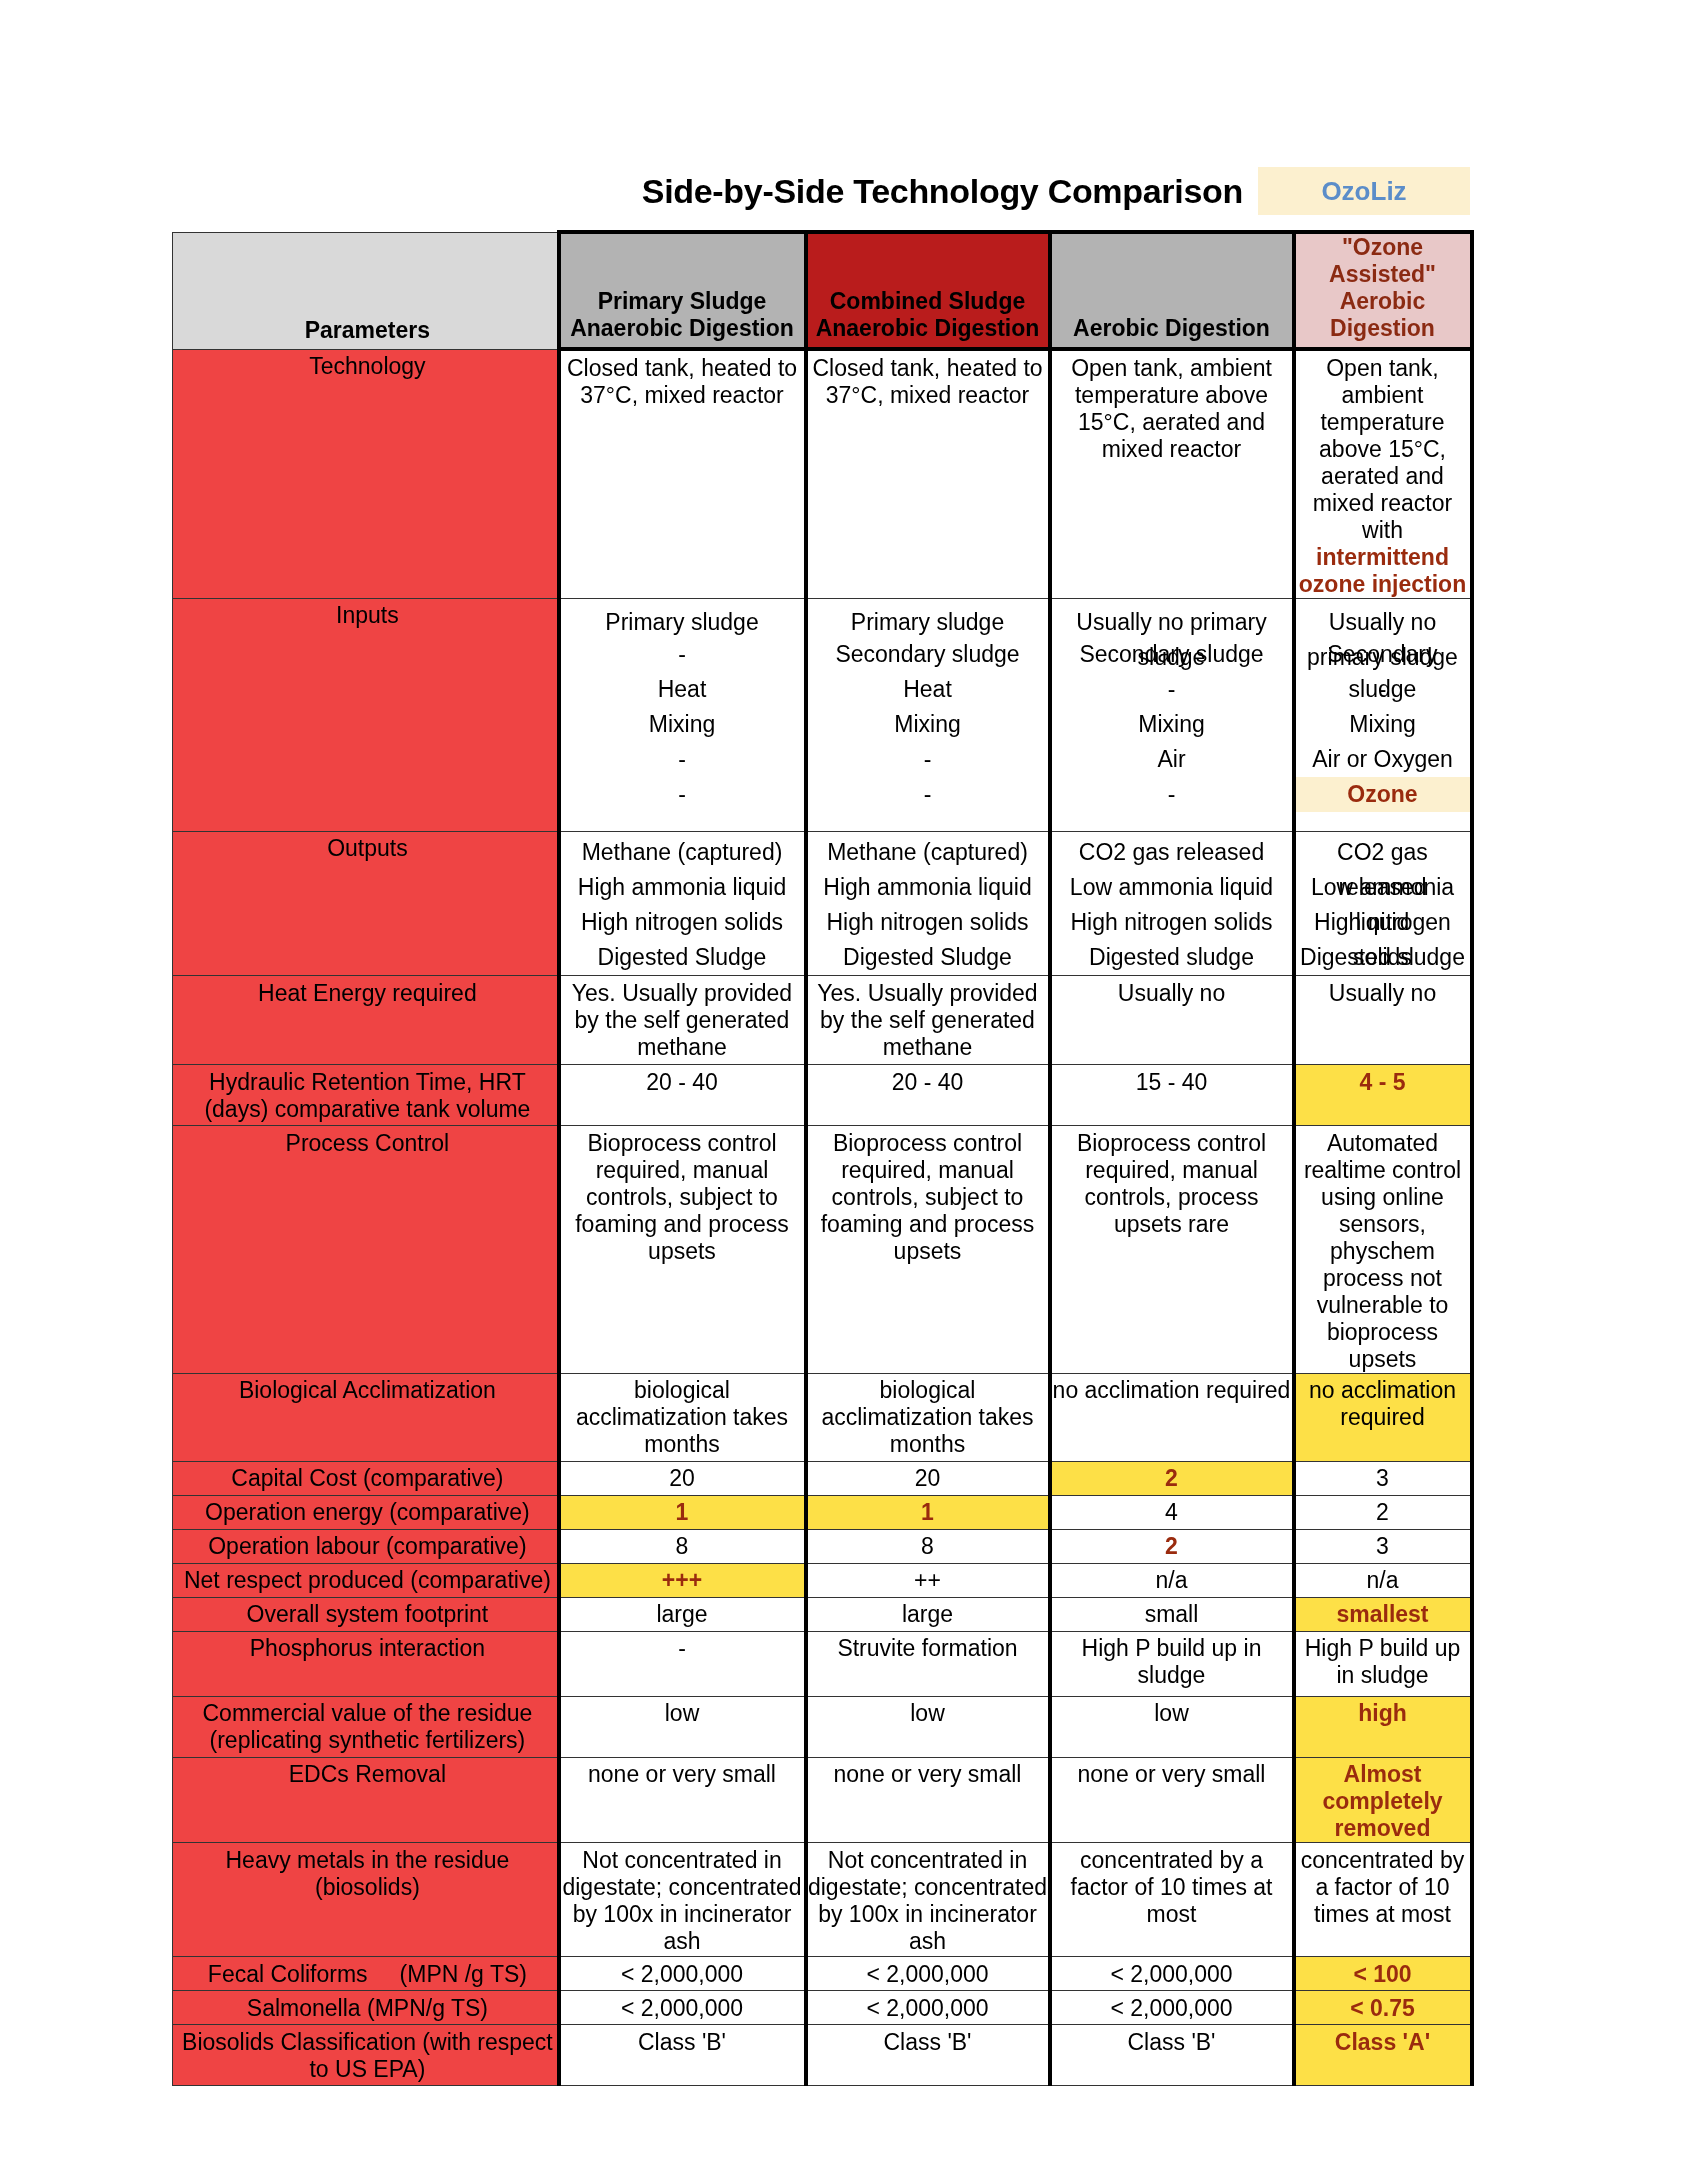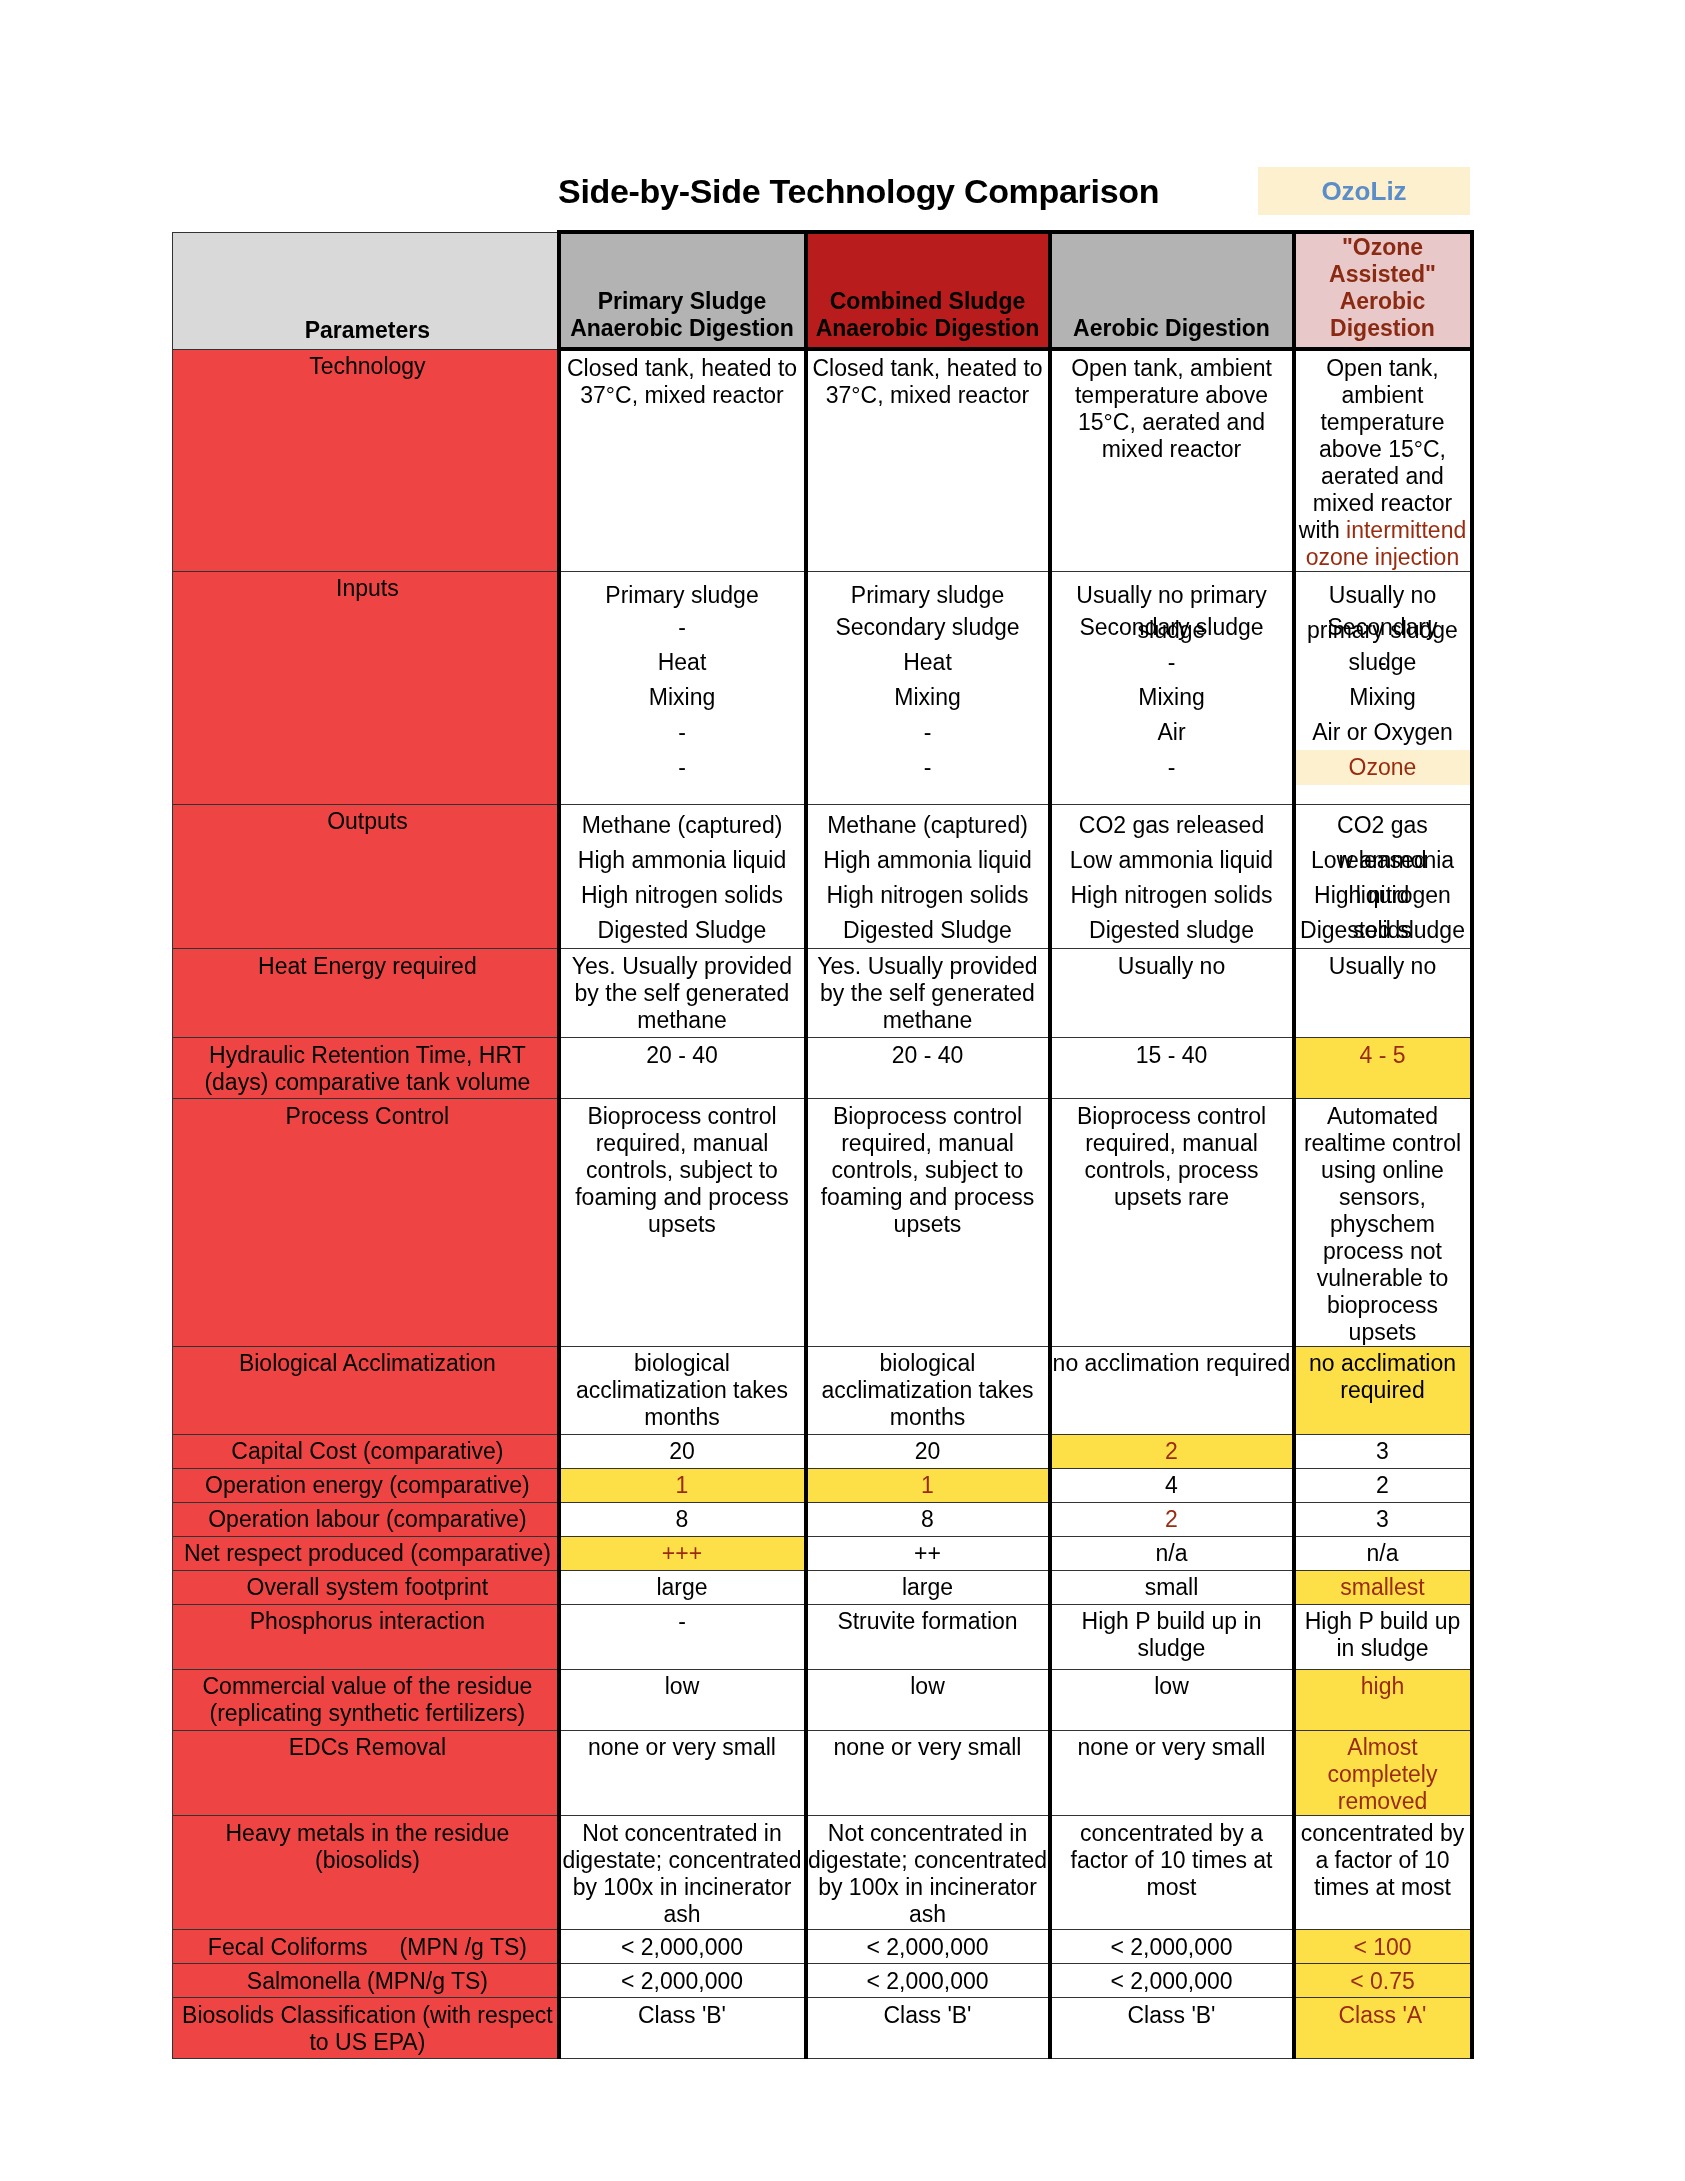--- a/index.html
+++ b/index.html
@@ -1,31 +1,31 @@
 <!DOCTYPE html>
 <html style="font-size:14px"><head>
 <meta charset="utf-8">
 <style>
   html, body { margin:0; padding:0; background:#ffffff; }
   body { width:1685px; height:2181px; position:relative; font-family:"Liberation Sans", sans-serif; color:#000; }
-  .title { position:absolute; left:558px; top:165px; width:685px; height:53px; font-size:34px; font-weight:bold; text-align:left; line-height:53px; letter-spacing:-0.3px; }
+  .title { position:absolute; left:558px; top:165px; width:685px; height:53px; font-size:34px; font-weight:bold; text-align:right; line-height:53px; letter-spacing:-0.3px; }
   .brand { position:absolute; left:1258px; top:167px; width:212px; height:48px; background:#fcf0cf; color:#5b8dc9; font-weight:bold; font-size:26px; text-align:center; line-height:48px; }
   table.cmp { position:absolute; left:172px; top:230px; border-collapse:collapse; table-layout:fixed; width:1299px; }
   table.cmp td, table.cmp th { padding:0; font-size:23px; line-height:27px; vertical-align:top; text-align:center; border:1.8px solid #333; overflow:hidden; }
   col.c0 { width:386px; } col.c1 { width:247px; } col.c2 { width:244px; } col.c3 { width:244px; }
   th { font-weight:bold; vertical-align:bottom !important; line-height:27px; padding-bottom:5.3px !important; }
   th.p { background:#d9d9d9; text-align:left; padding-left:5.3px !important; font-size:23px; }
   th.h1 { background:#b3b3b3; }
   th.h2 { background:#b91c1c; }
   th.h3 { background:#b3b3b3; }
   th.h4 { background:#e8c8c8; color:#8b2a12; }
   td.p { background:#ef4444; text-align:left; padding-left:5.3px !important; padding-top:3.5px !important;margin-left:44px; }
   td.v { background:#fff; padding-top:3.5px !important; }
   td.hl { background:#fde047; }
-  .em { color:#9a2b0e; font-weight:normal; }
+  .em { color:#9a2b0e; font-weight:bold; }
   
   .tb-l { border-left:4.4px solid #000 !important; }
   .tb-r { border-right:4.4px solid #000 !important; }
   tr.first th.d { border-top:4.4px solid #000; }
   th.d { border-bottom:4.4px solid #000 !important; }
   .line { display:block; }
   .sub { display:block; height:32px; line-height:32px; }
   .sub.hl { background:#fcf0cf; }
   .sub.dbl { height:60px; line-height:27px; padding-top:2.6px; box-sizing:border-box; }
   .io .sub { height:35px; line-height:35px; }

